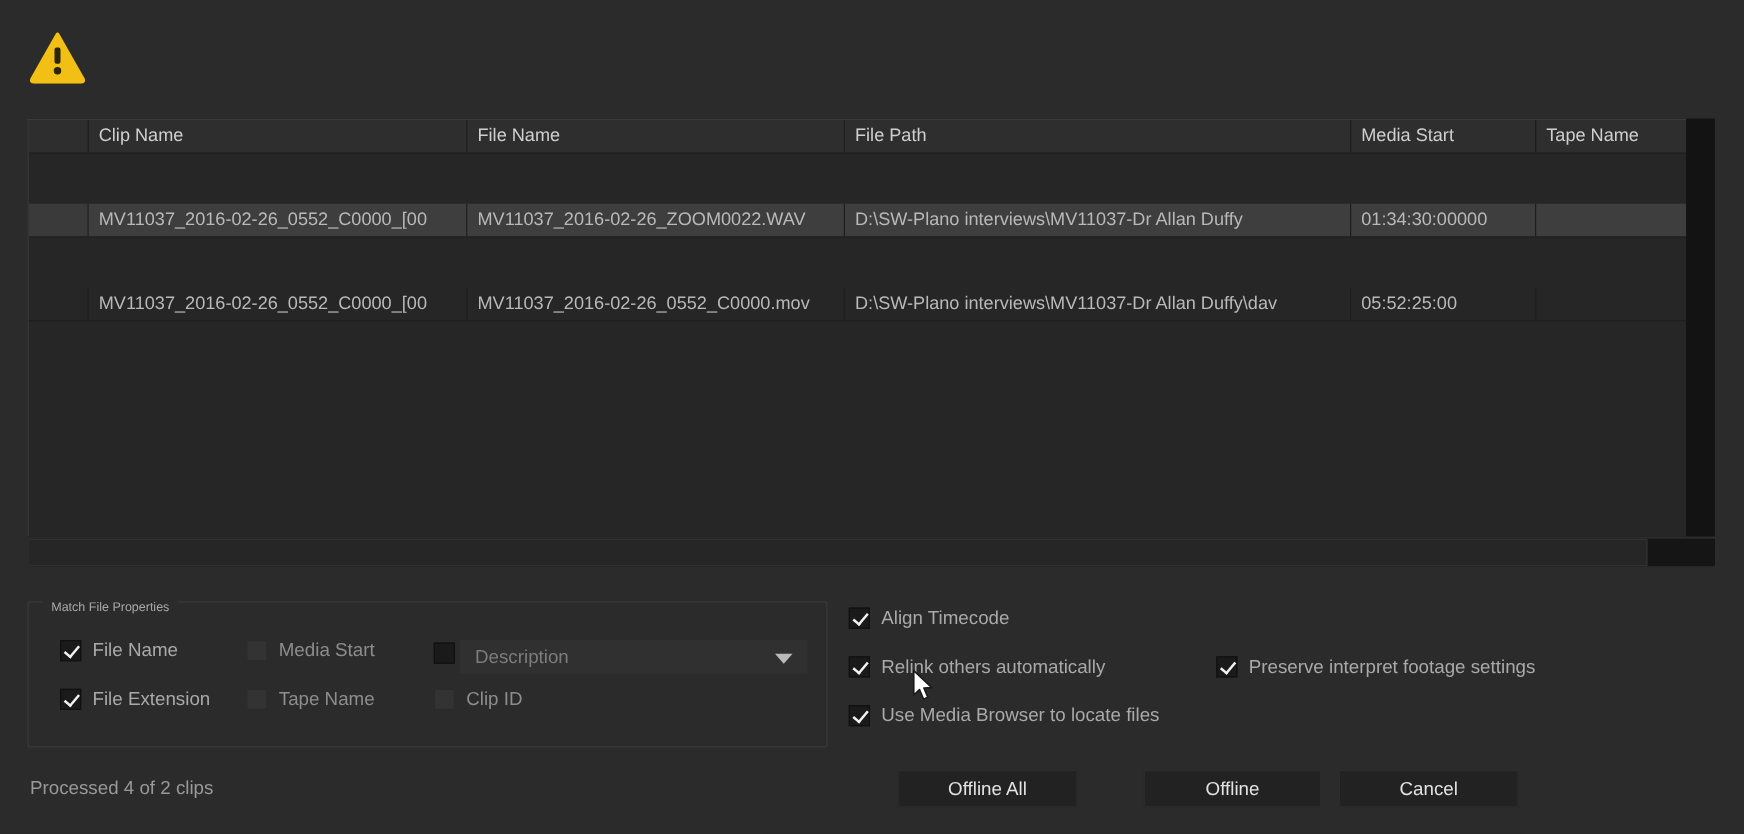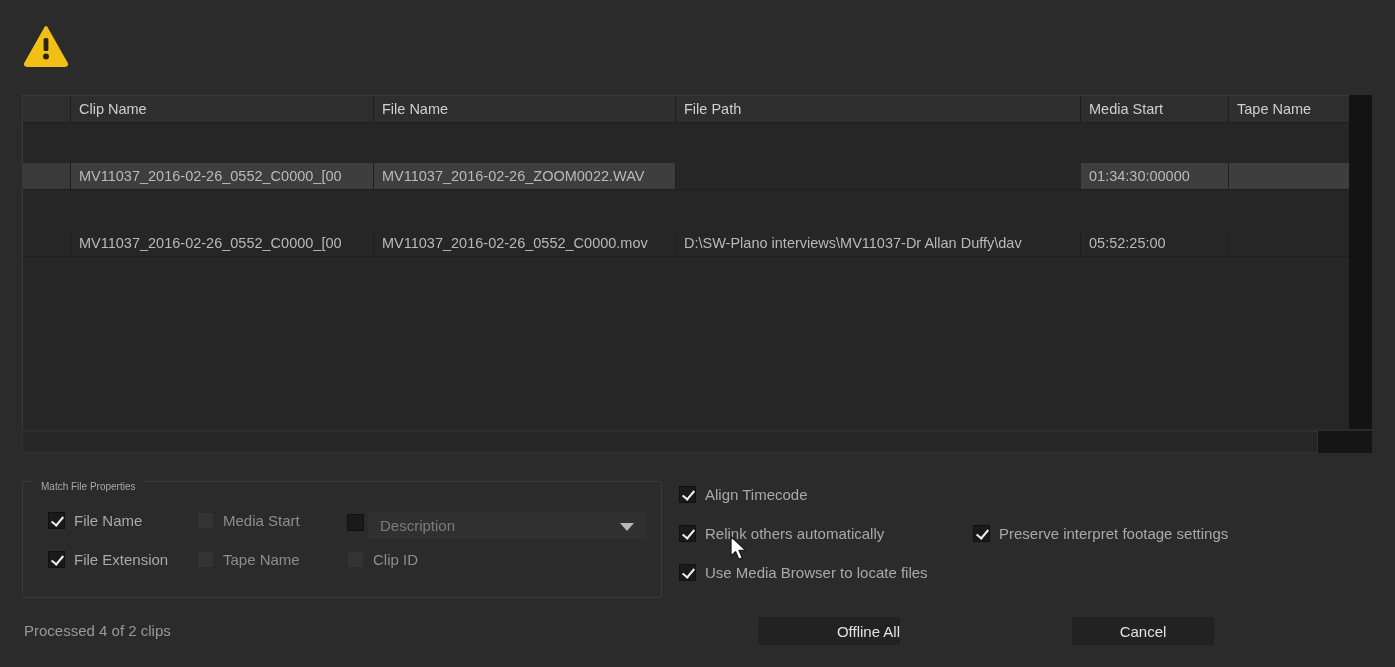--- a/index.html
+++ b/index.html
@@ -220,21 +220,21 @@
     height: 30px;
     line-height: 30px;
     text-align: center;
     background: #222222;
     color: #e2e2e2;
     font-size: 15px;
     border: 1px solid #2c2c2c;
     box-sizing: border-box;
     white-space: nowrap;
   }
-  #btn-offline-all { left: 757px; width: 144px; text-align: right; }
+  #btn-offline-all { left: 718px; width: 144px; }
   #btn-offline     { left: 915px; width: 142px; }
   #btn-cancel      { left: 1071px; width: 144px; }
   #btn-locate      { left: 1229px; width: 143px; }
 
   
   #cursor {
     position: absolute;
     left: 729px; top: 535px;
     width: 20px; height: 28px;
     pointer-events: none;
@@ -264,20 +264,21 @@
         <div class="hcell" style="left:351px;width:302px">File Name</div>
         <div class="hcell" style="left:653px;width:405px">File Path</div>
         <div class="hcell" style="left:1058px;width:148px">Media Start</div>
         <div class="hcell" style="left:1206px;width:121px">Tape Name</div>
       </div>
 
       <div class="trow sel">
         <div class="tcell idx" style="left:0;width:48px"></div>
         <div class="tcell" style="left:48px;width:303px">MV11037_2016-02-26_0552_C0000_[00</div>
         <div class="tcell" style="left:351px;width:302px">MV11037_2016-02-26_ZOOM0022.WAV</div>
+        <div class="tcell" style="left:653px;width:405px">D:\SW-Plano interviews\MV11037-Dr Allan Duffy</div>
         <div class="tcell" style="left:1058px;width:148px">01:34:30:00000</div>
         <div class="tcell" style="left:1206px;width:121px"></div>
       </div>
 
       <div class="trow">
         <div class="tcell idx" style="left:0;width:48px"></div>
         <div class="tcell" style="left:48px;width:303px">MV11037_2016-02-26_0552_C0000_[00</div>
         <div class="tcell" style="left:351px;width:302px">MV11037_2016-02-26_0552_C0000.mov</div>
         <div class="tcell" style="left:653px;width:405px">D:\SW-Plano interviews\MV11037-Dr Allan Duffy\dav</div>
         <div class="tcell" style="left:1058px;width:148px">05:52:25:00</div>
@@ -336,20 +337,21 @@
     <span class="box"></span>
     <span class="lbl">Preserve interpret footage settings</span>
   </div>
   <div class="cb on" style="left:679px; top:563px;">
     <span class="box"></span>
     <span class="lbl">Use Media Browser to locate files</span>
   </div>
 
   <div id="status">Processed 4 of 2 clips</div>
   <div class="btn" id="btn-offline-all">Offline All</div>
+  <div class="btn" id="btn-offline">Offline</div>
   <div class="btn" id="btn-cancel">Cancel</div>
 
   <div id="cursor">
     <svg width="20" height="28" viewBox="0 0 20 28">
       <path d="M2 1.5 L2 21 L6.6 16.7 L9.8 24.3 L13.2 22.8 L10.1 15.4 L16.4 15.1 Z" fill="#ffffff" stroke="#1b1b1b" stroke-width="1.3" stroke-linejoin="round"></path>
     </svg>
   </div>
 
 </div>
 

